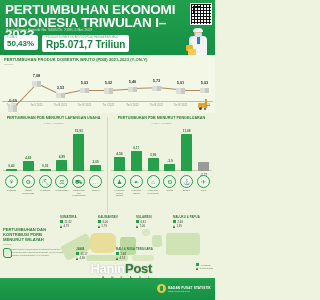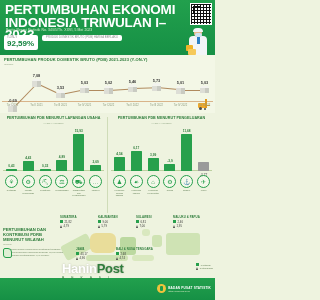--- a/index.html
+++ b/index.html
@@ -114,21 +114,21 @@
   .reg .rn{font-size:2.9px;font-weight:bold;color:#2f7d3c;letter-spacing:.05px;white-space:nowrap;}
   .reg .rrow{display:flex;align-items:center;gap:1.5px;margin-top:.5px;}
   .sq{width:3px;height:3px;background:#27a04c;flex:0 0 auto;}
   .tri{width:0;height:0;border-left:1.8px solid transparent;border-right:1.8px solid transparent;
        border-bottom:3px solid #4a4a4a;flex:0 0 auto;}
   .rv{font-size:2.8px;color:#3c3c3c;}
   .legend{position:absolute;right:2px;top:38px;font-size:2.2px;color:#5e7a52;}
   .legend div{display:flex;align-items:center;gap:1.5px;margin-bottom:.8px;}
 
   
-  .wm{position:absolute;left:62px;top:262px;width:90px;text-align:left;z-index:5;}
+  .wm{position:absolute;left:62px;top:262px;width:90px;text-align:right;z-index:5;}
   .wm .w1{font-size:13px;font-weight:bold;color:#ffffff;letter-spacing:-.3px;line-height:13px;
           text-shadow:0 0 2px rgba(0,0,0,.25);}
   .wm .w1 b{color:#2f7d3c;}
   .wm .w2{font-size:3.5px;letter-spacing:3px;color:#2f7d3c;margin-top:1px;}
   .footer{position:absolute;left:0;bottom:0;width:215px;height:22px;background:#1f9c4b;
           background:linear-gradient(180deg,#22a04d 0%,#169045 100%);}
   .bps{position:absolute;right:4px;top:6px;display:flex;align-items:center;gap:2px;}
   .bps .logo{width:9px;height:9px;border-radius:50%;background:#f0c33c;position:relative;}
   .bps .logo::after{content:"";position:absolute;left:3px;top:2px;width:3px;height:5px;background:#1f9c4b;
                     border-radius:1px;}
@@ -147,24 +147,25 @@
     </div>
     <div class="h-sub">Berita Resmi Statistik No. 34/05/Th. XXVI, 5 Mei 2023</div>
 
     <div class="qr">
         <i></i>
       </div>
 
     <div class="badges">
       <div class="badge">
         <span class="cap">Y-ON-Y</span>
-        <span class="val">92,59%</span>
+        <span class="val">50,43%</span>
       </div>
       <div class="pdb">
         <span class="cap">PRODUK DOMESTIK BRUTO (PDB) HARGA BERLAKU</span>
+        <span class="val">Rp5.071,7 Triliun</span>
       </div>
     </div>
 
     <div class="doctor">
       <div class="doc-body"></div>
         <div class="doc-tie"></div>
       <div class="doc-head"></div>
         <div class="doc-cap"></div>
         <div class="doc-mask"></div>
       <div class="box1"></div>

